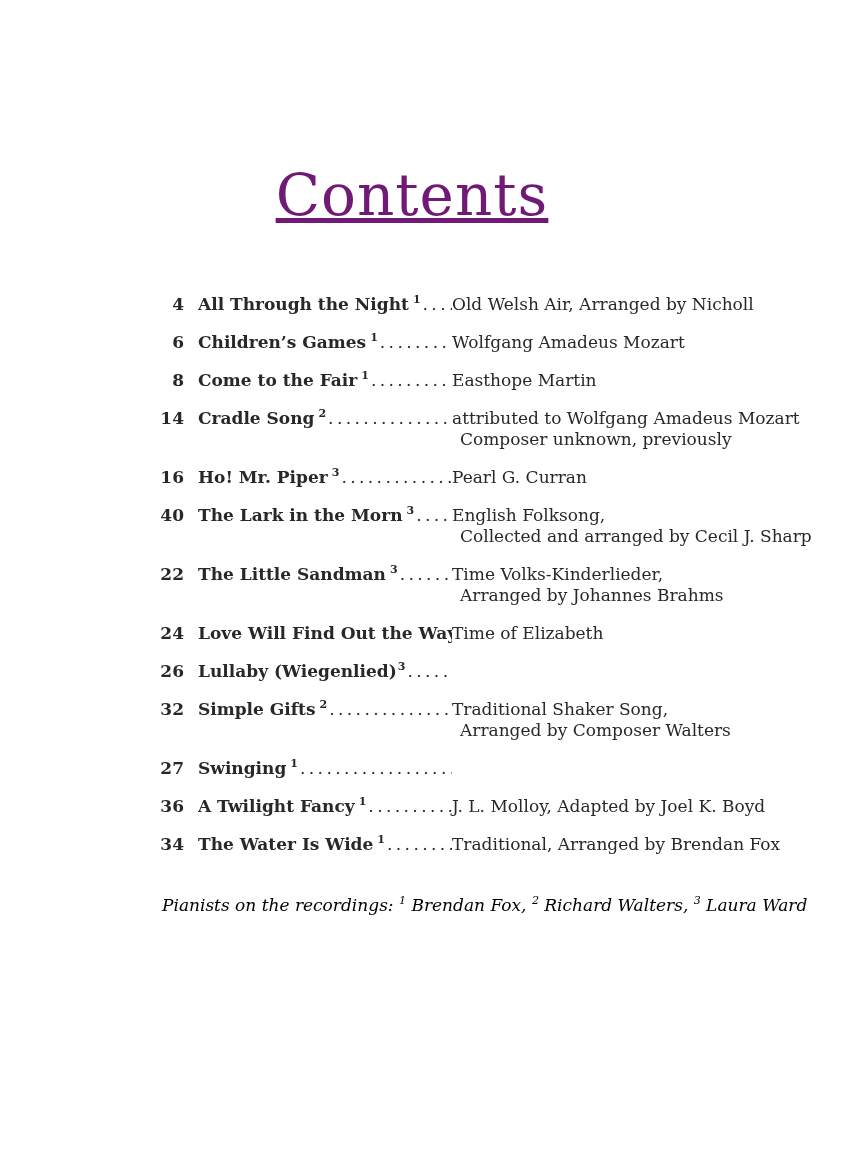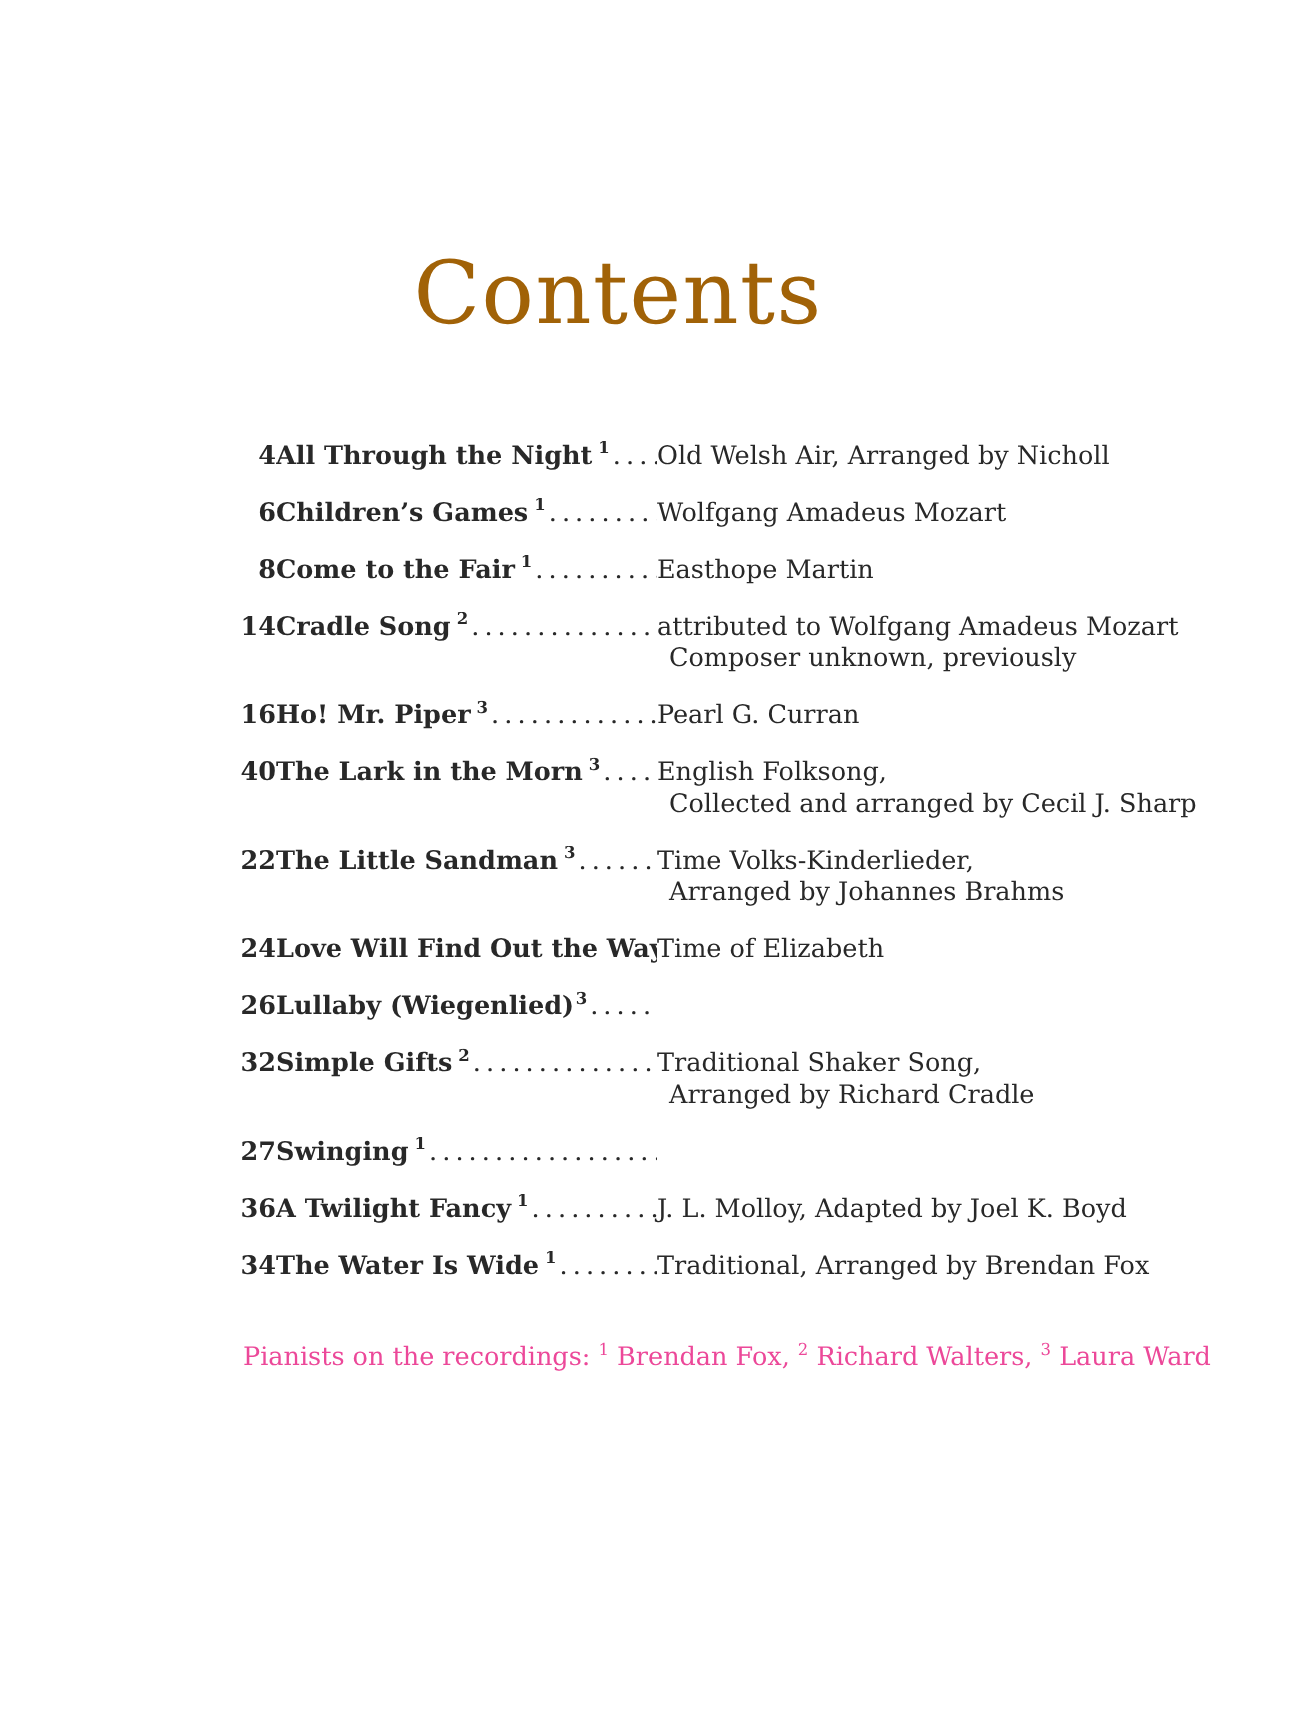--- a/index.html
+++ b/index.html
@@ -32,20 +32,21 @@
   }
   .num {
     flex: none;
     width: 44px;
     text-align: right;
     font-weight: bold;
   }
   .tcell {
     flex: none;
     width: 254px;
+    margin-left: 14px;
     display: flex;
     align-items: baseline;
     overflow: hidden;
   }
   .ttl { font-weight: bold; white-space: nowrap; }
   .ttl sup {
     font-size: 11px;
     font-weight: bold;
     line-height: 0;
     margin-left: 4px;
@@ -59,29 +60,30 @@
     margin-left: 2px;
   }
   .ccell { flex: none; width: 310px; }
   .cline { white-space: nowrap; }
   .cline + .cline { margin-left: 8px; }
   .it { }
   .footnote {
     margin: 40px 15px 0 162px;
     font-size: 17px;
     line-height: 21px;
-    color: #ec4899;
+    font-style: italic;
+    color: #000000;
   }
   .footnote sup { font-size: 11px; line-height: 0; }
 </style>
 </head>
 <body>
 
 <div class="page" style="background: rgb(255, 255, 255); color: rgb(40, 40, 40);">
-  <h1 class="title" style="color: #a16207;">Contents</h1>
+  <h1 class="title" style="color: #701a75; text-decoration: underline;">Contents</h1>
   <div class="toc" id="toc">
       <div class="row">
         <div class="num">4</div>
         <div class="tcell">
           <span class="ttl">All Through the Night<sup>1</sup></span>
           <span class="dots">. . . . . . . . . . . . . . . . . . . . . . . . . . . . . . . . . . . . . . . . . . . . . . . . . . . . . . . . . . . . </span>
         </div>
         <div class="ccell">
           <div class="cline"><span>Old Welsh Air, Arranged by Nicholl</span></div>
         </div>
@@ -167,21 +169,21 @@
         </div>
       </div>
       <div class="row">
         <div class="num">32</div>
         <div class="tcell">
           <span class="ttl">Simple Gifts<sup>2</sup></span>
           <span class="dots">. . . . . . . . . . . . . . . . . . . . . . . . . . . . . . . . . . . . . . . . . . . . . . . . . . . . . . . . . . . . </span>
         </div>
         <div class="ccell">
           <div class="cline"><span>Traditional Shaker Song,</span></div>
-          <div class="cline"><span>Arranged by Richard Cradle</span></div>
+          <div class="cline"><span>Arranged by Composer Walters</span></div>
         </div>
       </div>
       <div class="row">
         <div class="num">27</div>
         <div class="tcell">
           <span class="ttl">Swinging<sup>1</sup></span>
           <span class="dots">. . . . . . . . . . . . . . . . . . . . . . . . . . . . . . . . . . . . . . . . . . . . . . . . . . . . . . . . . . . . </span>
         </div>
       </div>
       <div class="row">

